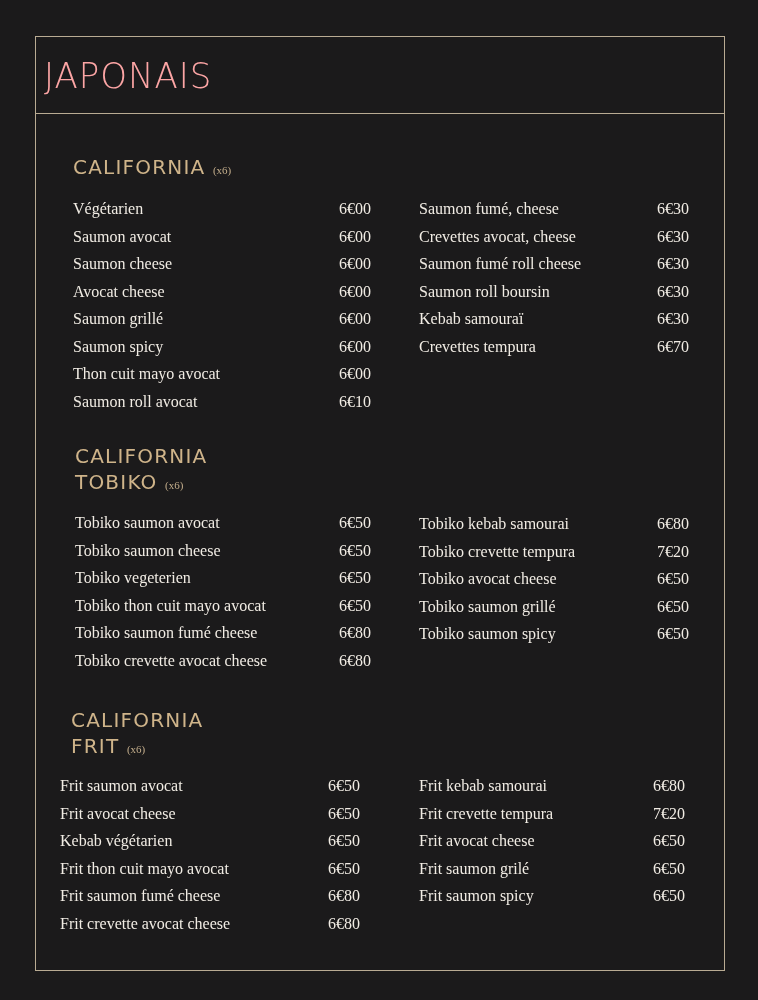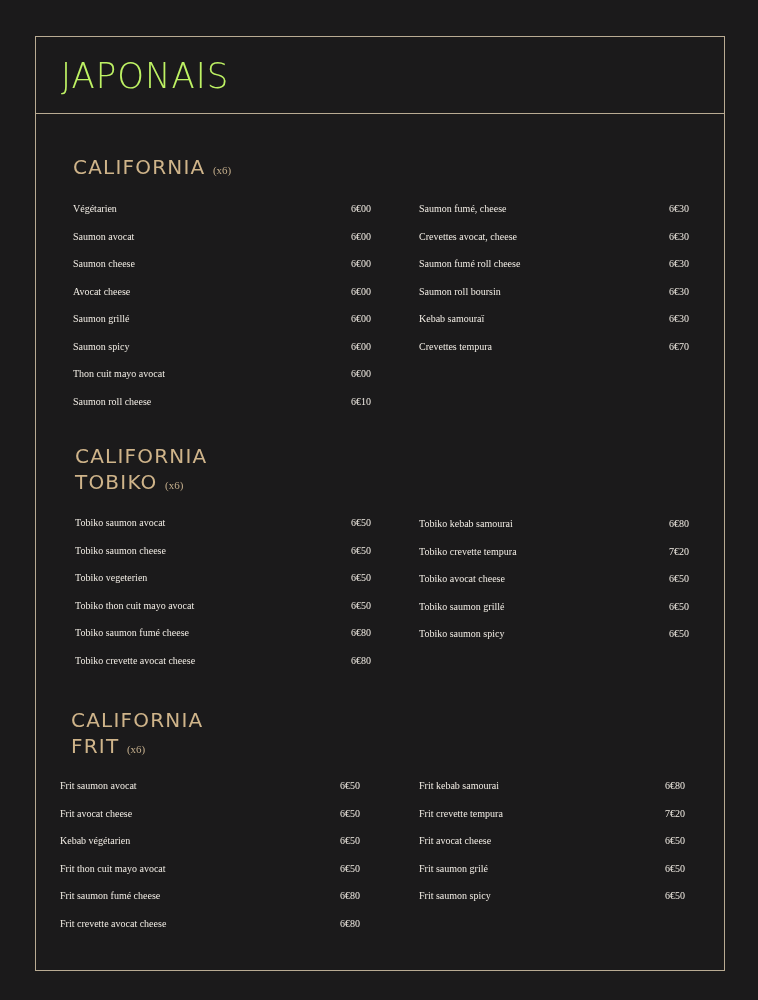--- a/index.html
+++ b/index.html
@@ -18,27 +18,27 @@
     box-sizing: border-box;
   }
   .header {
     position: absolute;
     left: 0; top: 0; right: 0;
     height: 76px;
     border-bottom: 1.5px solid #b9ab93;
   }
   .title {
     position: absolute;
-    left: 25px; top: 22px;
+    left: 8px; top: 22px;
     margin: 0;
     font-family: "DejaVu Sans", sans-serif;
     font-weight: 300;
     font-size: 34px;
     letter-spacing: 1px;
-    color: #bef264;
+    color: #fca5a5;
     line-height: 1;
     transform: scaleY(1.02);
   }
   .section-title {
     position: absolute;
     margin: 0;
     font-family: "DejaVu Sans", sans-serif;
     font-weight: normal;
     font-size: 20px;
     letter-spacing: 1.2px;
@@ -52,21 +52,21 @@
     color: #c4ae8c;
   }
   .col {
     position: absolute;
     list-style: none;
     margin: 0; padding: 0;
   }
   .item {
     position: relative;
     height: 27.5px;
-    font-size: 10px;
+    font-size: 16px;
     color: #f1ece4;
     line-height: 20px;
     white-space: nowrap;
   }
   .item .name { position: absolute; left: 0; top: 0; }
   .item .price { position: absolute; right: 0; top: 0; }
 </style>
 </head>
 <body>
 
@@ -102,21 +102,21 @@
       </li>
       <li class="item">
         <span class="name">Saumon spicy</span>
         <span class="price">6€00</span>
       </li>
       <li class="item">
         <span class="name">Thon cuit mayo avocat</span>
         <span class="price">6€00</span>
       </li>
       <li class="item">
-        <span class="name">Saumon roll cheese</span>
+        <span class="name">Saumon roll avocat</span>
         <span class="price">6€10</span>
       </li>
     </ul>
   <ul class="col" style="left:383px; top:162px; width:270px;">
       <li class="item">
         <span class="name">Saumon fumé, cheese</span>
         <span class="price">6€30</span>
       </li>
       <li class="item">
         <span class="name">Crevettes avocat, cheese</span>

